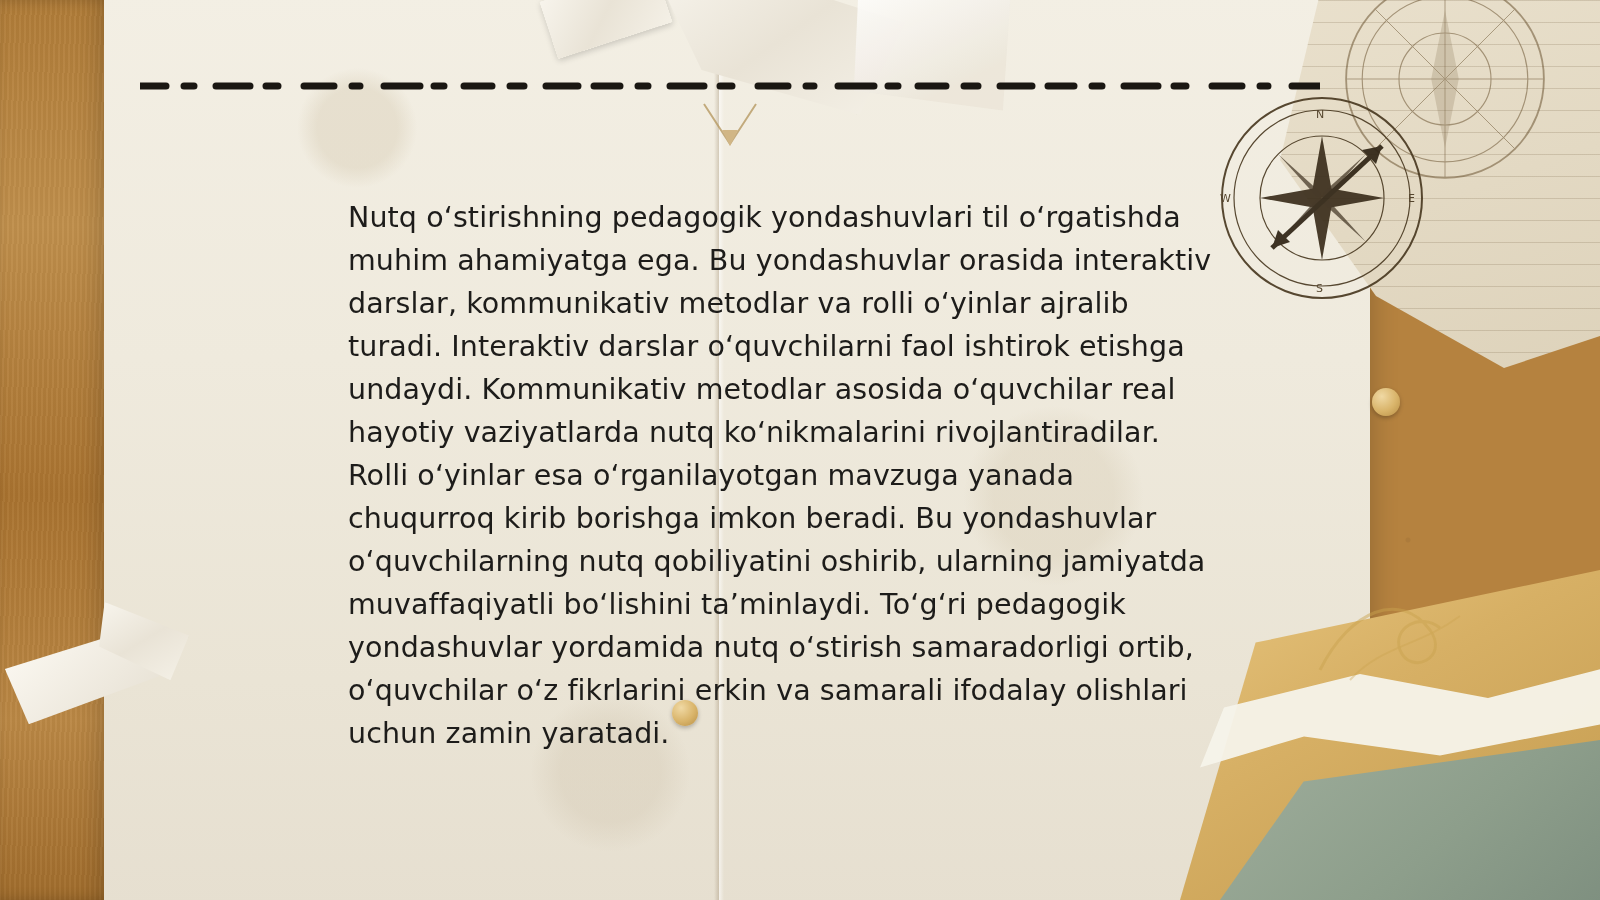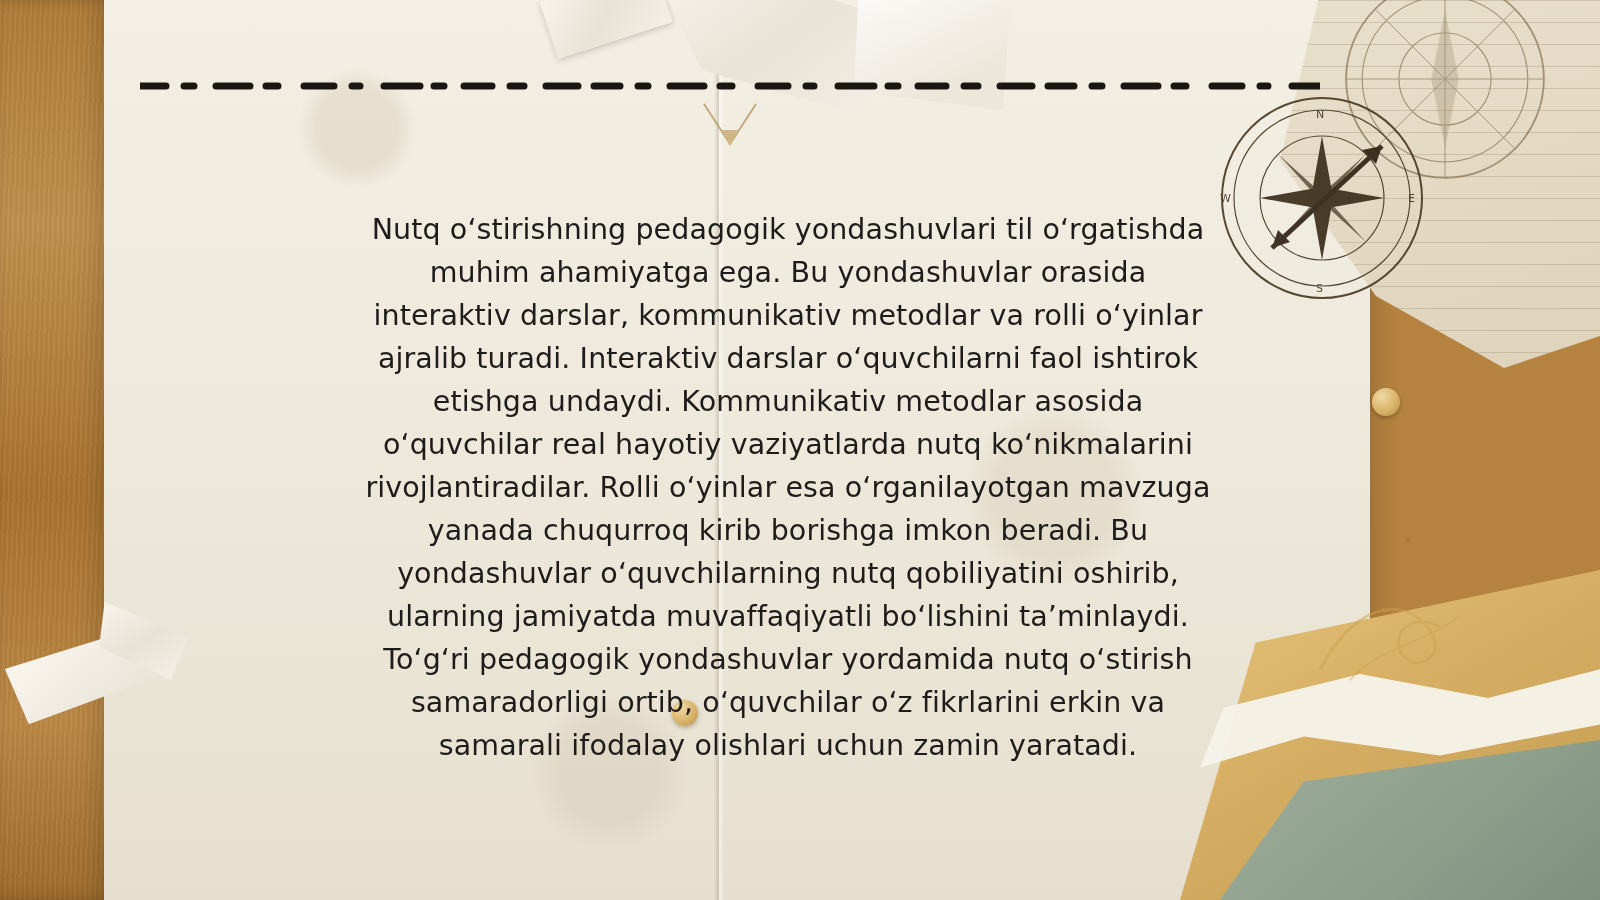--- a/index.html
+++ b/index.html
@@ -208,27 +208,27 @@
   }
 
   
   .text-block {
     position: absolute;
     left: 348px;
     top: 196px;
     width: 880px;
   }
   .body-text {
-    margin: 12px;
+    margin: 0;
     font-family: "DejaVu Sans", sans-serif;
     font-size: 28.5px;
     line-height: 43px;
     color: #1d1c1a;
     letter-spacing: .1px;
-    text-align: center;
+    text-align: left;
   }
 </style>
 </head>
 <body>
 
 <div class="slide">
 
   <div class="bg-base"></div>
   <div class="bg-kraft-left"></div>
   <div class="bg-kraft-right"></div>

